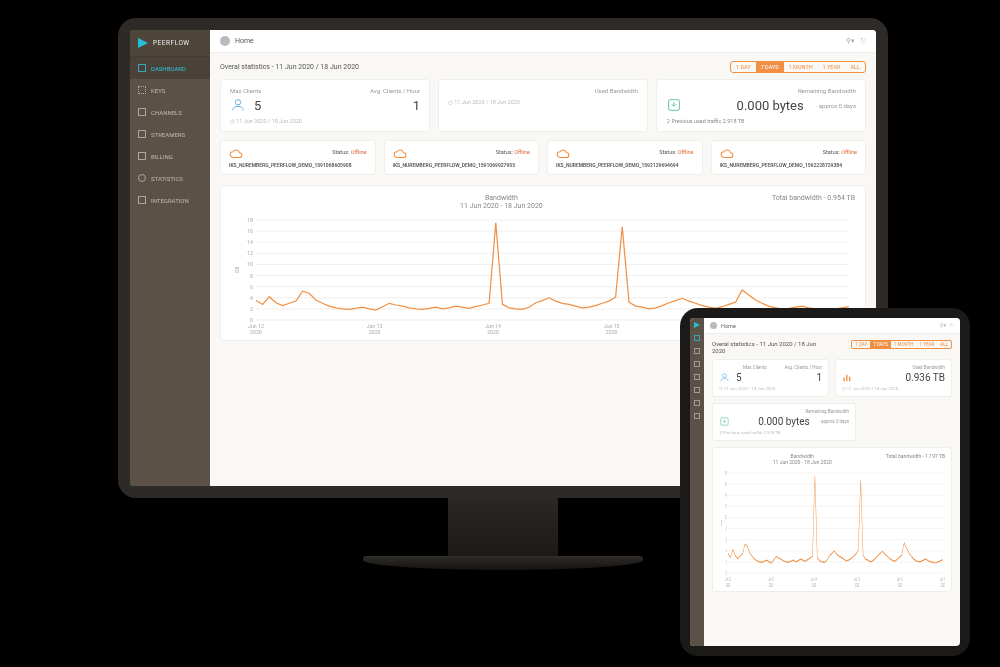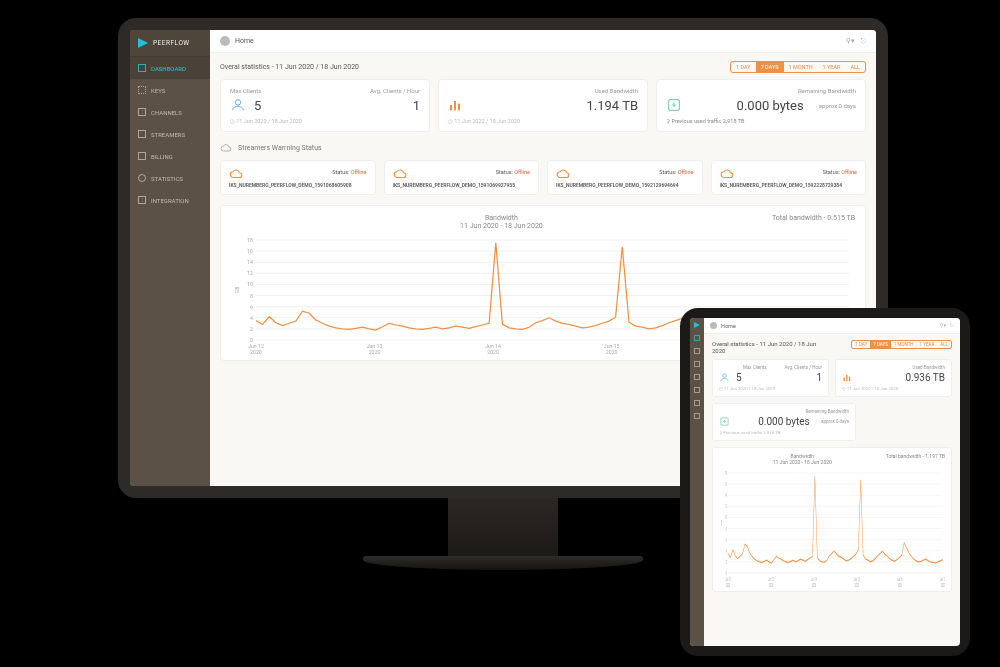--- a/index.html
+++ b/index.html
@@ -178,31 +178,20 @@
                 <div style="flex:1"></div>
                 <div class="big">1</div>
               </div>
               <div class="sub">◷ <span>11 Jun 2020 / 18 Jun 2020</span></div>
             </div>
 
             <div class="card">
               <div class="card-hdr" style="justify-content:flex-end;">
                 <span>Used Bandwidth</span>
               </div>
-              <div class="card-vals">
-                <div class="card-icon ic-bars">
-                  <svg viewBox="0 0 24 24" fill="currentColor">
-                      <rect x="3" y="12" width="3" height="8"></rect>
-                      <rect x="9" y="6" width="3" height="14"></rect>
-                      <rect x="15" y="10" width="3" height="10"></rect>
-                    </svg>
-                </div>
-                <div style="flex:1"></div>
-                <div class="big">1.194 TB</div>
-              </div>
               <div class="sub">◷ <span>11 Jun 2020 / 18 Jun 2020</span></div>
             </div>
 
             <div class="card">
               <div class="card-hdr" style="justify-content:flex-end;">
                 <span>Remaining Bandwidth</span>
               </div>
               <div class="card-vals">
                 <div class="card-icon ic-remain">
                   <svg viewBox="0 0 24 24" fill="none" stroke="currentColor" stroke-width="1.5">
@@ -211,28 +200,20 @@
                     </svg>
                 </div>
                 <div style="flex:1"></div>
                 <div class="big">0.000 bytes</div>
                 <span class="suffix">· approx 0 days</span>
               </div>
               <div class="sub link">⚳ <span>Previous used traffic 2.918 TB</span></div>
             </div>
           </div>
 
-          <div class="section-title">
-            <div class="card-icon" style="width:12px;height:12px;color:#999">
-              <svg viewBox="0 0 24 24" fill="none" stroke="currentColor" stroke-width="1.5">
-                  <path d="M7 18a5 5 0 010-10 6 6 0 0111 2 4 4 0 010 8H7z"></path>
-                </svg>
-            </div>
-            <span>Streamers Warrning Status</span>
-          </div>
 
           <div class="streamer-row">
             <div class="streamer">
               <div class="str-top">
                 <div class="cloud"><svg viewBox="0 0 24 24" fill="none" stroke="currentColor" stroke-width="1.8">
                       <path d="M7 18a5 5 0 010-10 6 6 0 0111 2 4 4 0 010 8H7z"></path>
                     </svg></div>
                 <span><span>Status:</span> <span class="off">Offline</span></span>
               </div>
               <div class="str-name">IKS_NUREMBERG_PEERFLOW_DEMO_1591068605908</div>
@@ -266,21 +247,21 @@
             </div>
           </div>
 
           <div class="chart-card">
             <div class="chart-hdr">
               <span></span>
               <div class="ctr">
                 <div>Bandwidth</div>
                 <div>11 Jun 2020 - 18 Jun 2020</div>
               </div>
-              <span>Total bandwidth - 0.515 TB</span>
+              <span>Total bandwidth - 0.954 TB</span>
             </div>
             <div class="chart-area">
               <svg class="chart-svg" id="chart-desktop" viewBox="0 0 600 120" preserveAspectRatio="none">
                   <line class="gridline" x1="24" x2="594" y1="104" y2="104"></line>
                   <text class="y-axis" x="21" y="106" text-anchor="end">0</text>
                   <line class="gridline" x1="24" x2="594" y1="92.88888888888889" y2="92.88888888888889"></line>
                   <text class="y-axis" x="21" y="94.88888888888889" text-anchor="end">2</text>
                   <line class="gridline" x1="24" x2="594" y1="81.77777777777777" y2="81.77777777777777"></line>
                   <text class="y-axis" x="21" y="83.77777777777777" text-anchor="end">4</text>
                   <line class="gridline" x1="24" x2="594" y1="70.66666666666667" y2="70.66666666666667"></line>

